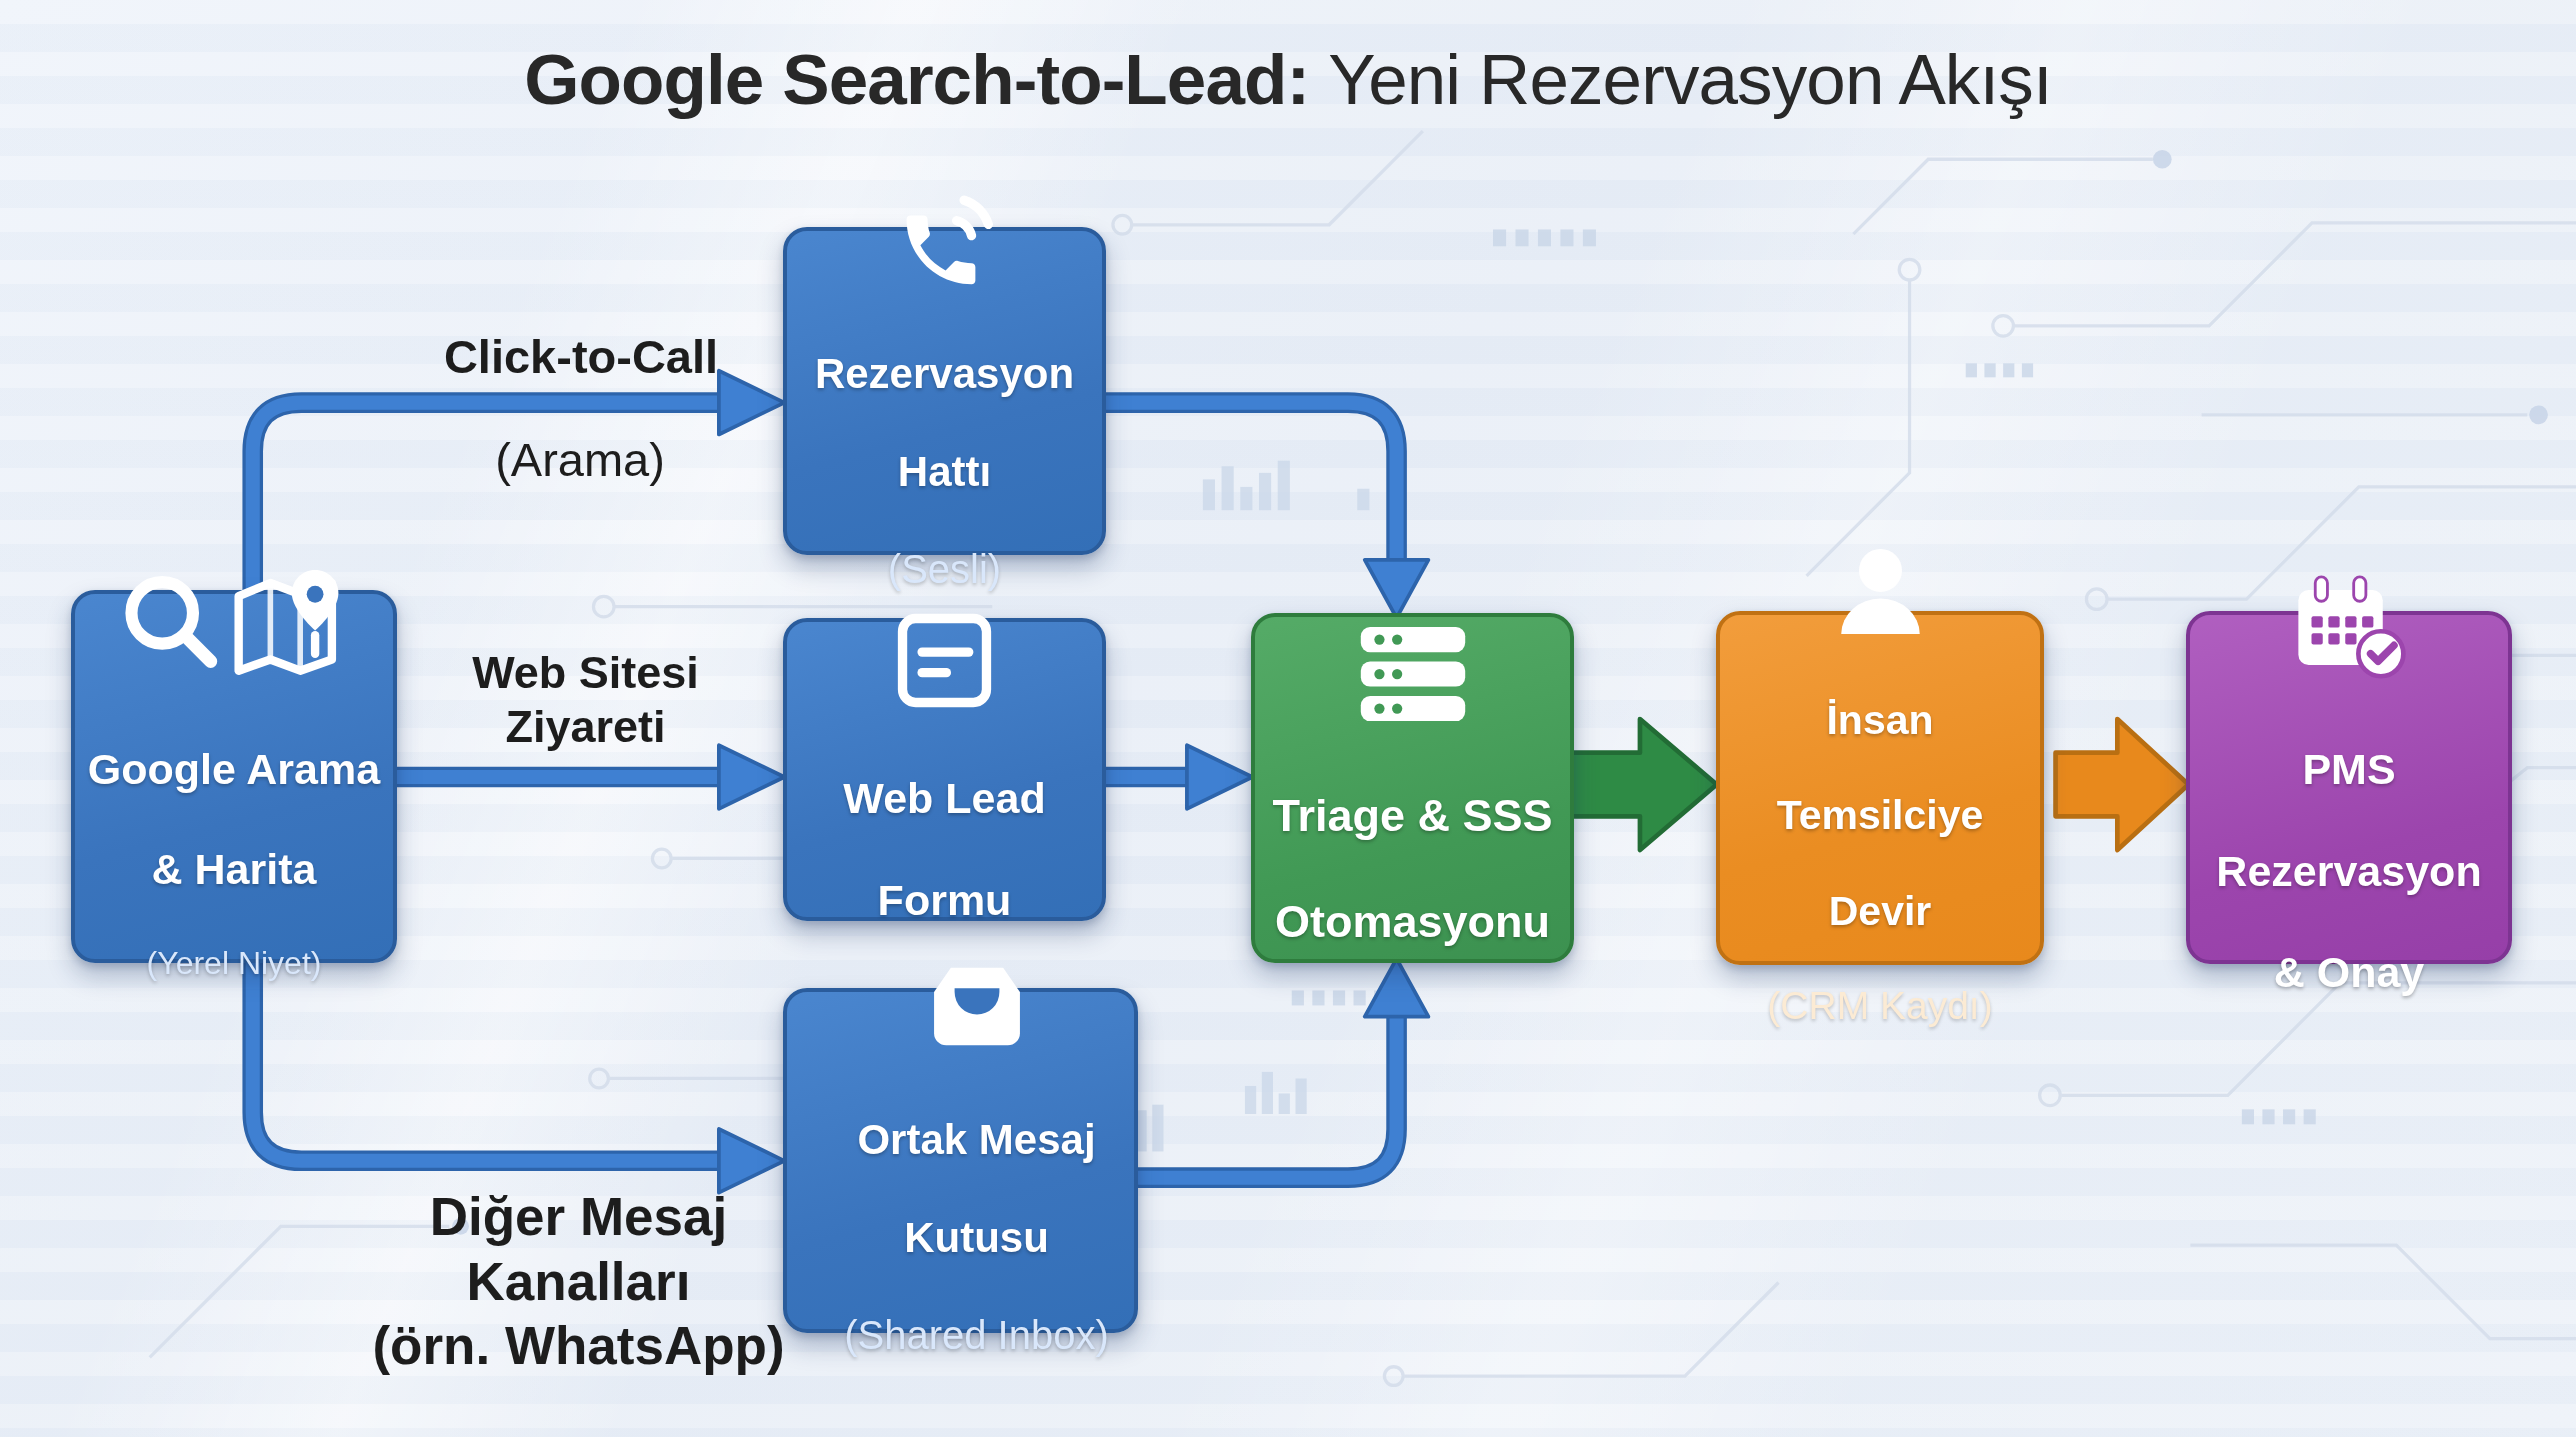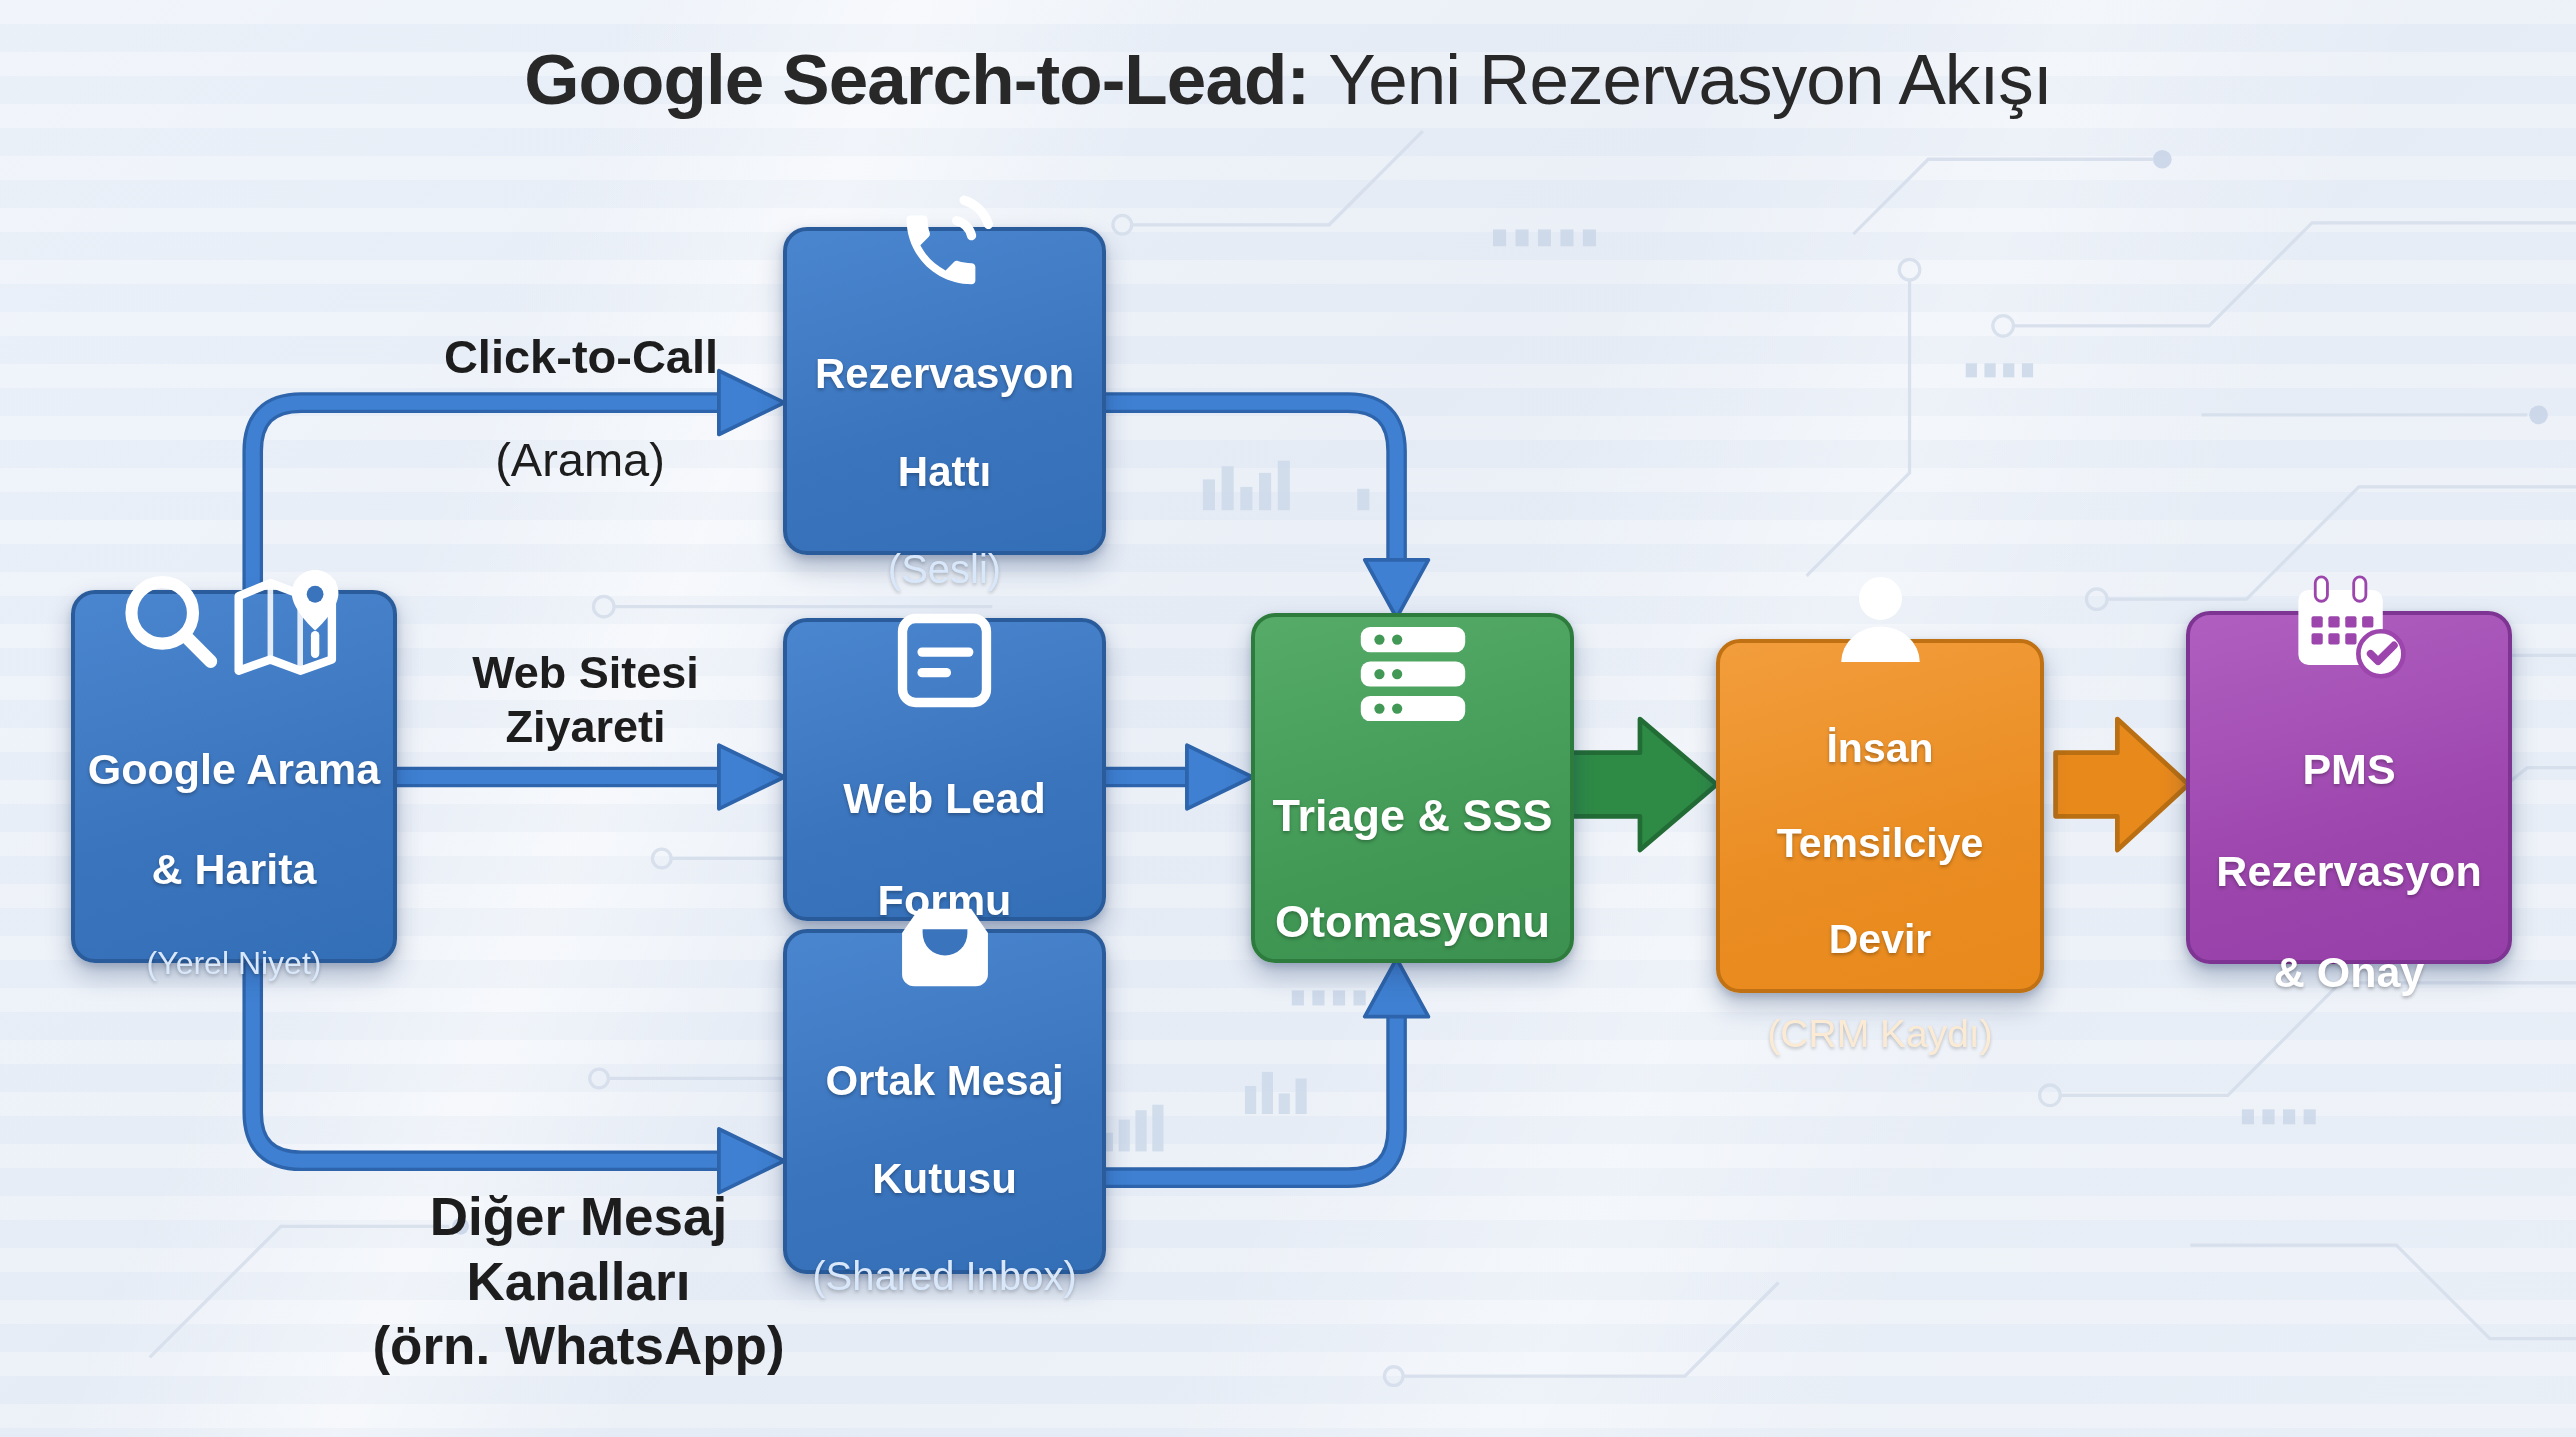--- a/index.html
+++ b/index.html
@@ -43,23 +43,23 @@
 
   .node-blue{background:linear-gradient(165deg,#4a86cf 0%,#3a74bd 60%,#336fb7 100%);border:4.7px solid #2a5c9c;}
   .node-green{background:linear-gradient(165deg,#55ab67 0%,#419955 65%,#3c9150 100%);border:4.7px solid #2e7c3d;}
   .node-orange{background:linear-gradient(165deg,#f29d3c 0%,#ea8d22 60%,#e8891c 100%);border:4.7px solid #c07113;}
   .node-orange .sub{color:#fcebd4;}
   .node-purple{background:linear-gradient(165deg,#b05fc0 0%,#9c45ad 65%,#963fa8 100%);border:4.7px solid #7d3492;}
 
   #node-source{left:71px;top:590px;width:318px;height:365px;font-size:43px;line-height:1.22;}
   #node-call{left:783px;top:227px;width:315px;height:320px;font-size:42px;line-height:1.2;}
   #node-web{left:783px;top:618px;width:315px;height:295px;font-size:43px;line-height:1.25;text-align:right;}
-  #node-inbox{left:783px;top:929px;width:315px;height:337px;font-size:42px;line-height:1.2;}
+  #node-inbox{left:783px;top:988px;width:315px;height:337px;font-size:42px;line-height:1.2;padding-left:32px;}
   #node-triage{left:1251px;top:613px;width:315px;height:342px;font-size:45px;line-height:1.3;}
-  #node-human{left:1716px;top:611px;width:320px;height:346px;font-size:41px;line-height:1.16;margin-top:28px;}
+  #node-human{left:1716px;top:611px;width:320px;height:346px;font-size:41px;line-height:1.16;}
   #node-pms{left:2186px;top:611px;width:318px;height:345px;font-size:43px;line-height:1.25;}
   #node-call .sub,#node-inbox .sub{font-size:40px;}
   #node-source .sub{font-size:32px;}
   #node-human .sub{font-size:39px;}
 
   
   .edge-label{position:absolute;z-index:3;text-align:center;color:#1d1d1d;}
   #lbl-click-1{left:394px;top:329px;width:374px;font-size:47px;font-weight:700;}
   #lbl-click-2{left:393px;top:432px;width:374px;font-size:47px;font-weight:400;}
   #lbl-web{left:403px;top:646px;width:365px;font-size:45px;font-weight:700;line-height:1.2;}

